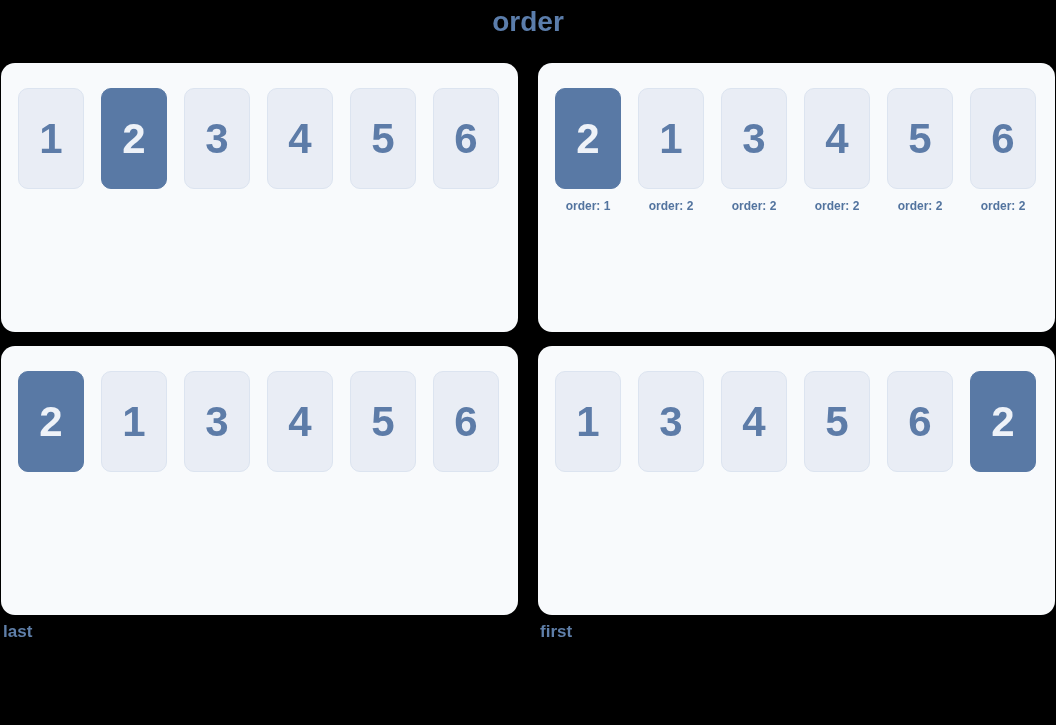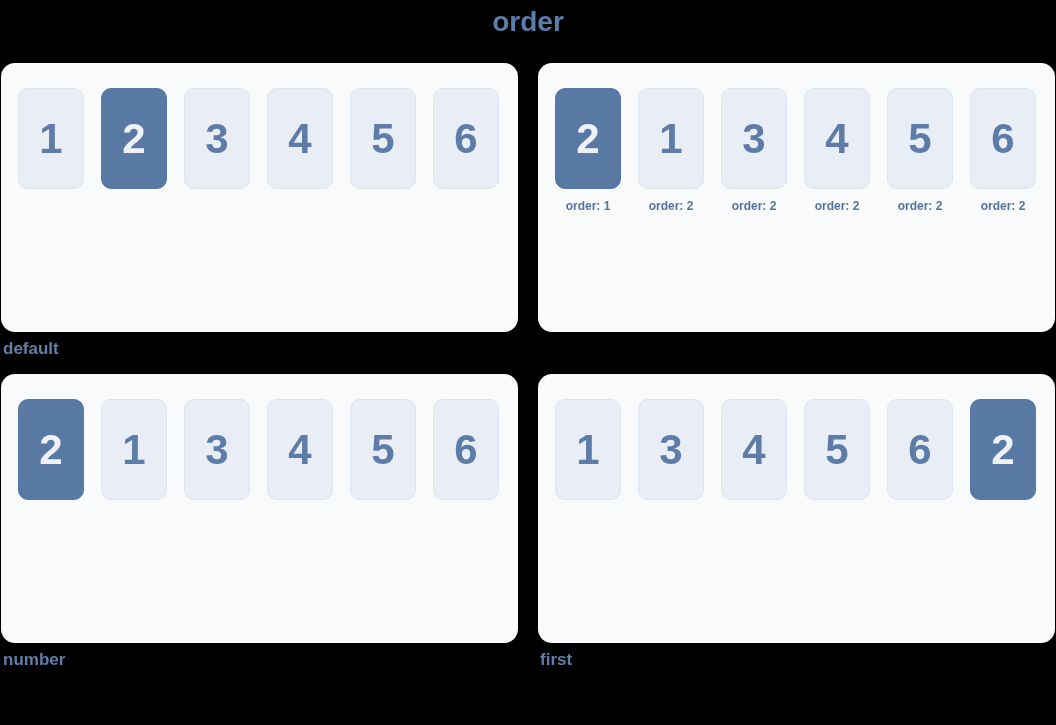--- a/index.html
+++ b/index.html
@@ -90,21 +90,20 @@
 
   <div class="cell">
     <div class="panel">
       <div class="box">1</div>
       <div class="box highlight">2</div>
       <div class="box">3</div>
       <div class="box">4</div>
       <div class="box">5</div>
       <div class="box">6</div>
     </div>
-    <div class="panel-label">default</div>
   </div>
 
   <div class="cell">
     <div class="panel">
       <div class="flex-item-wrap">
         <div class="box highlight">2</div>
         <div class="caption">order: 1</div>
       </div>
       <div class="flex-item-wrap">
         <div class="box">1</div>
@@ -131,21 +130,21 @@
 
   <div class="cell">
     <div class="panel">
       <div class="box highlight">2</div>
       <div class="box">1</div>
       <div class="box">3</div>
       <div class="box">4</div>
       <div class="box">5</div>
       <div class="box">6</div>
     </div>
-    <div class="panel-label">number</div>
+    <div class="panel-label">last</div>
   </div>
 
   <div class="cell">
     <div class="panel">
       <div class="box">1</div>
       <div class="box">3</div>
       <div class="box">4</div>
       <div class="box">5</div>
       <div class="box">6</div>
       <div class="box highlight">2</div>

